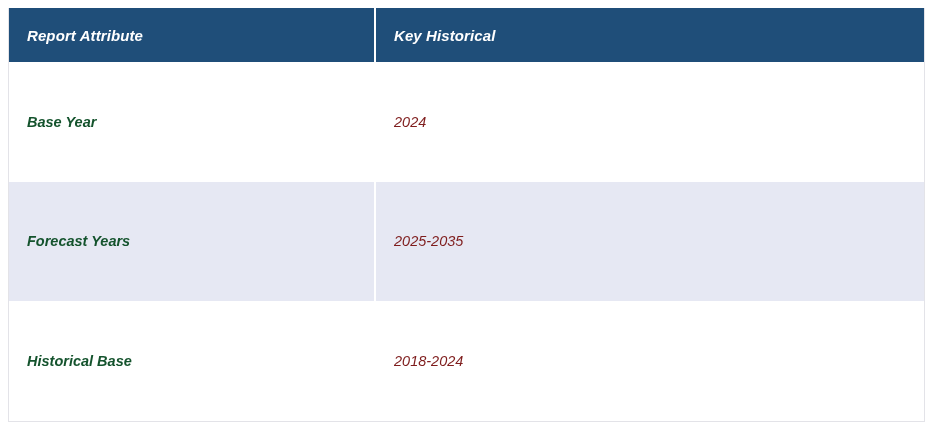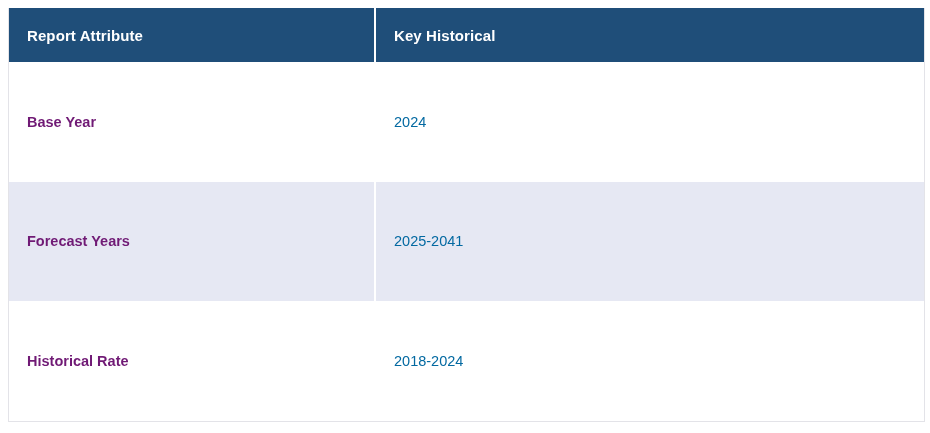--- a/index.html
+++ b/index.html
@@ -21,20 +21,21 @@
     width: 917px;
     height: 414px;
     box-sizing: border-box;
   }
 
   table.stats-table {
     width: 100%;
     height: 100%;
     border-collapse: collapse;
     table-layout: fixed;
+    font-style: italic;
   }
 
   table.stats-table col.col-attr { width: 366px; }
   table.stats-table col.col-val  { width: auto; }
 
   thead th {
     background: #1f4e79;
     color: #ffffff;
     font-size: 15px;
     font-weight: bold;
@@ -67,26 +68,26 @@
     border-bottom: 1px solid #ffffff;
   }
   tbody tr:last-child td {
     border-bottom: none;
   }
 
   tbody td.cell-attr {
     font-weight: bold;
     padding: 0 0 0 18px;
     border-right: 2px solid #ffffff;
-    color: #701a75;
+    color: #14532d;
   }
   tbody td.cell-val {
     font-weight: normal;
     padding: 0 0 0 18px;
-    color: #0369a1;
+    color: #7f1d1d;
   }
 
   
   .table-wrap {
     border: 1px solid #e3e3e8;
     border-top: none;
   }
 </style>
 </head>
 <body>
@@ -103,21 +104,21 @@
         <th class="th-val">Key Historical</th>
       </tr>
     </thead>
     <tbody>
       <tr class="row-even">
         <td class="cell-attr">Base Year</td>
         <td class="cell-val">2024</td>
       </tr>
       <tr class="row-odd">
         <td class="cell-attr">Forecast Years</td>
-        <td class="cell-val">2025-2041</td>
+        <td class="cell-val">2025-2035</td>
       </tr>
       <tr class="row-even">
-        <td class="cell-attr">Historical Rate</td>
+        <td class="cell-attr">Historical Base</td>
         <td class="cell-val">2018-2024</td>
       </tr>
     </tbody>
   </table>
 </div>
 
 </body></html>

